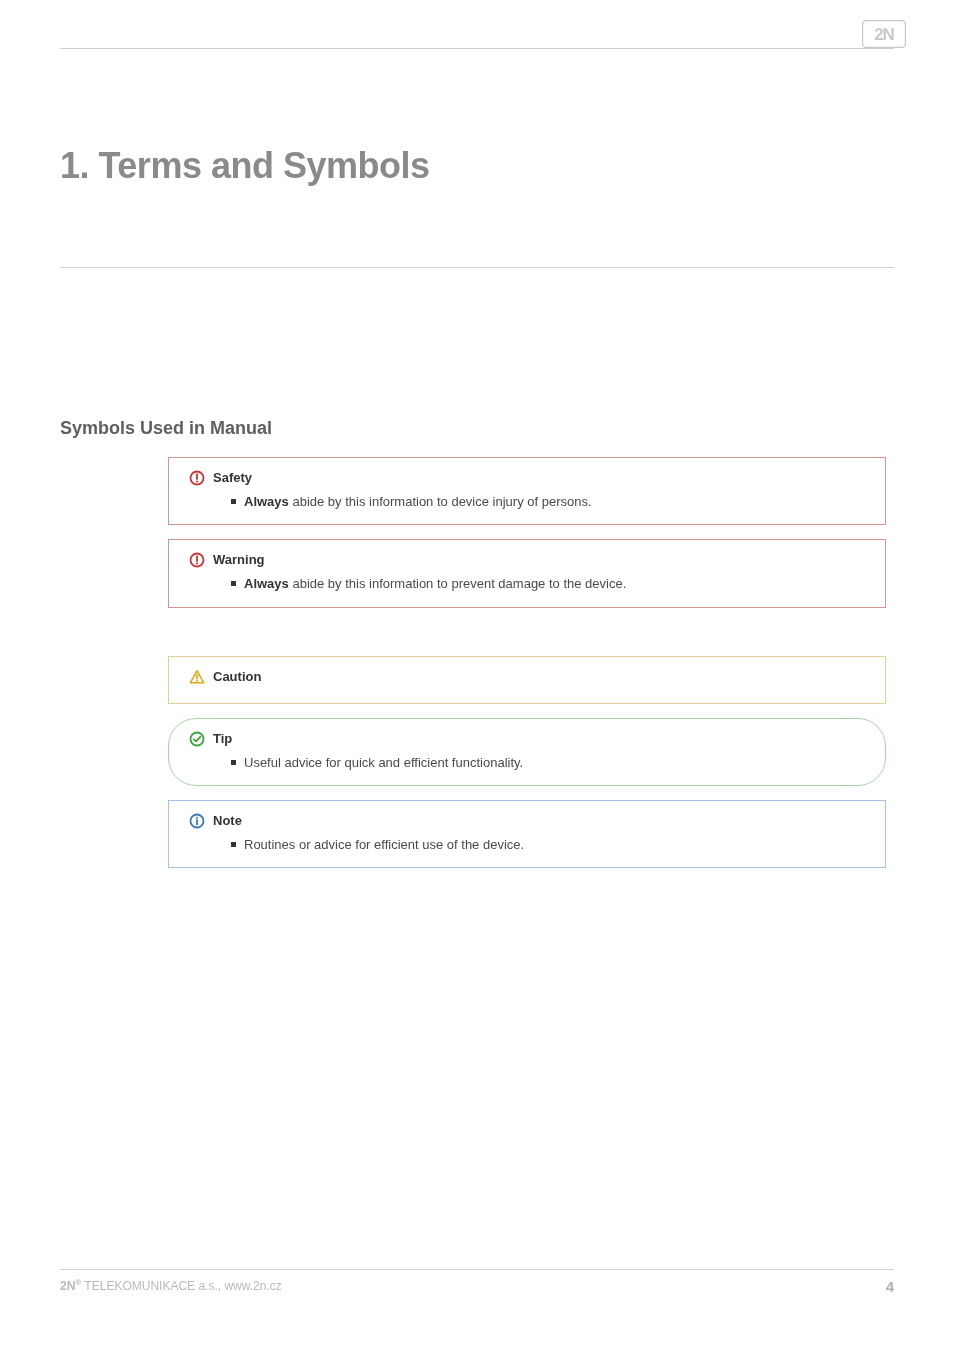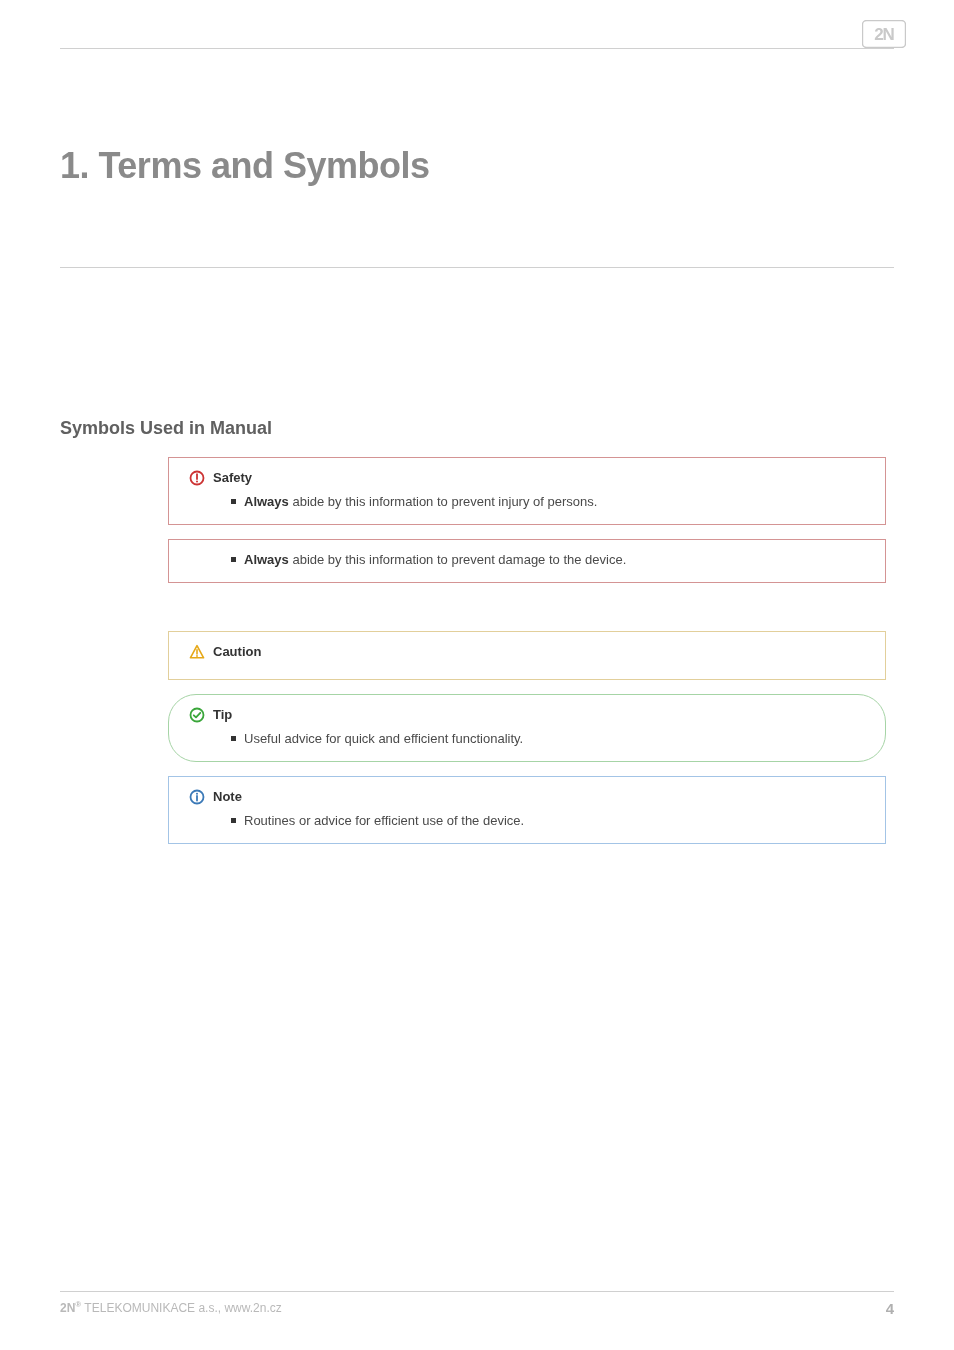--- a/index.html
+++ b/index.html
@@ -92,21 +92,21 @@
     flex-shrink: 0;
   }
   .callout.safety   { border-color: #d49494; }
   .callout.warning  { border-color: #d49494; }
   .callout.caution  { border-color: #e2cf9b; margin-top: 48px; }
   .callout.tip      { border-color: #a6d4a6; border-radius: 28px; }
   .callout.note     { border-color: #a3c4e6; }
 
   .footer {
     position: absolute;
-    bottom: 33px;
+    bottom: 55px;
     left: 60px;
     right: 60px;
   }
   .footer-rule {
     border: none;
     border-top: 1px solid #d0d0d0;
     margin-bottom: 8px;
   }
   .footer-row {
     display: flex;
@@ -149,26 +149,36 @@
           <svg width="16" height="16" viewBox="0 0 16 16">
               <circle cx="8" cy="8" r="6.5" fill="none" stroke="#cc3333" stroke-width="1.8"></circle>
               <line x1="8" y1="4.2" x2="8" y2="9" stroke="#cc3333" stroke-width="1.8" stroke-linecap="round"></line>
               <circle cx="8" cy="11.4" r="1" fill="#cc3333"></circle>
             </svg>
         </span>
         <span class="callout-title">Safety</span>
       </div>
       <div class="callout-body">
         <div class="bullet-row">
-            <span><b>Always</b><span> abide by this information to prevent injury of persons.</span></span>
+            <span><b>Always</b><span> abide by this information to device injury of persons.</span></span>
           </div>
       </div>
     </div>
 
     <div class="callout warning">
+      <div class="callout-header">
+        <span class="callout-icon">
+          <svg width="16" height="16" viewBox="0 0 16 16">
+              <circle cx="8" cy="8" r="6.5" fill="none" stroke="#cc3333" stroke-width="1.8"></circle>
+              <line x1="8" y1="4.2" x2="8" y2="9" stroke="#cc3333" stroke-width="1.8" stroke-linecap="round"></line>
+              <circle cx="8" cy="11.4" r="1" fill="#cc3333"></circle>
+            </svg>
+        </span>
+        <span class="callout-title">Warning</span>
+      </div>
       <div class="callout-body">
         <div class="bullet-row">
             <span><b>Always</b><span> abide by this information to prevent damage to the device.</span></span>
           </div>
       </div>
     </div>
 
     <div class="callout caution">
       <div class="callout-header">
         <span class="callout-icon">

